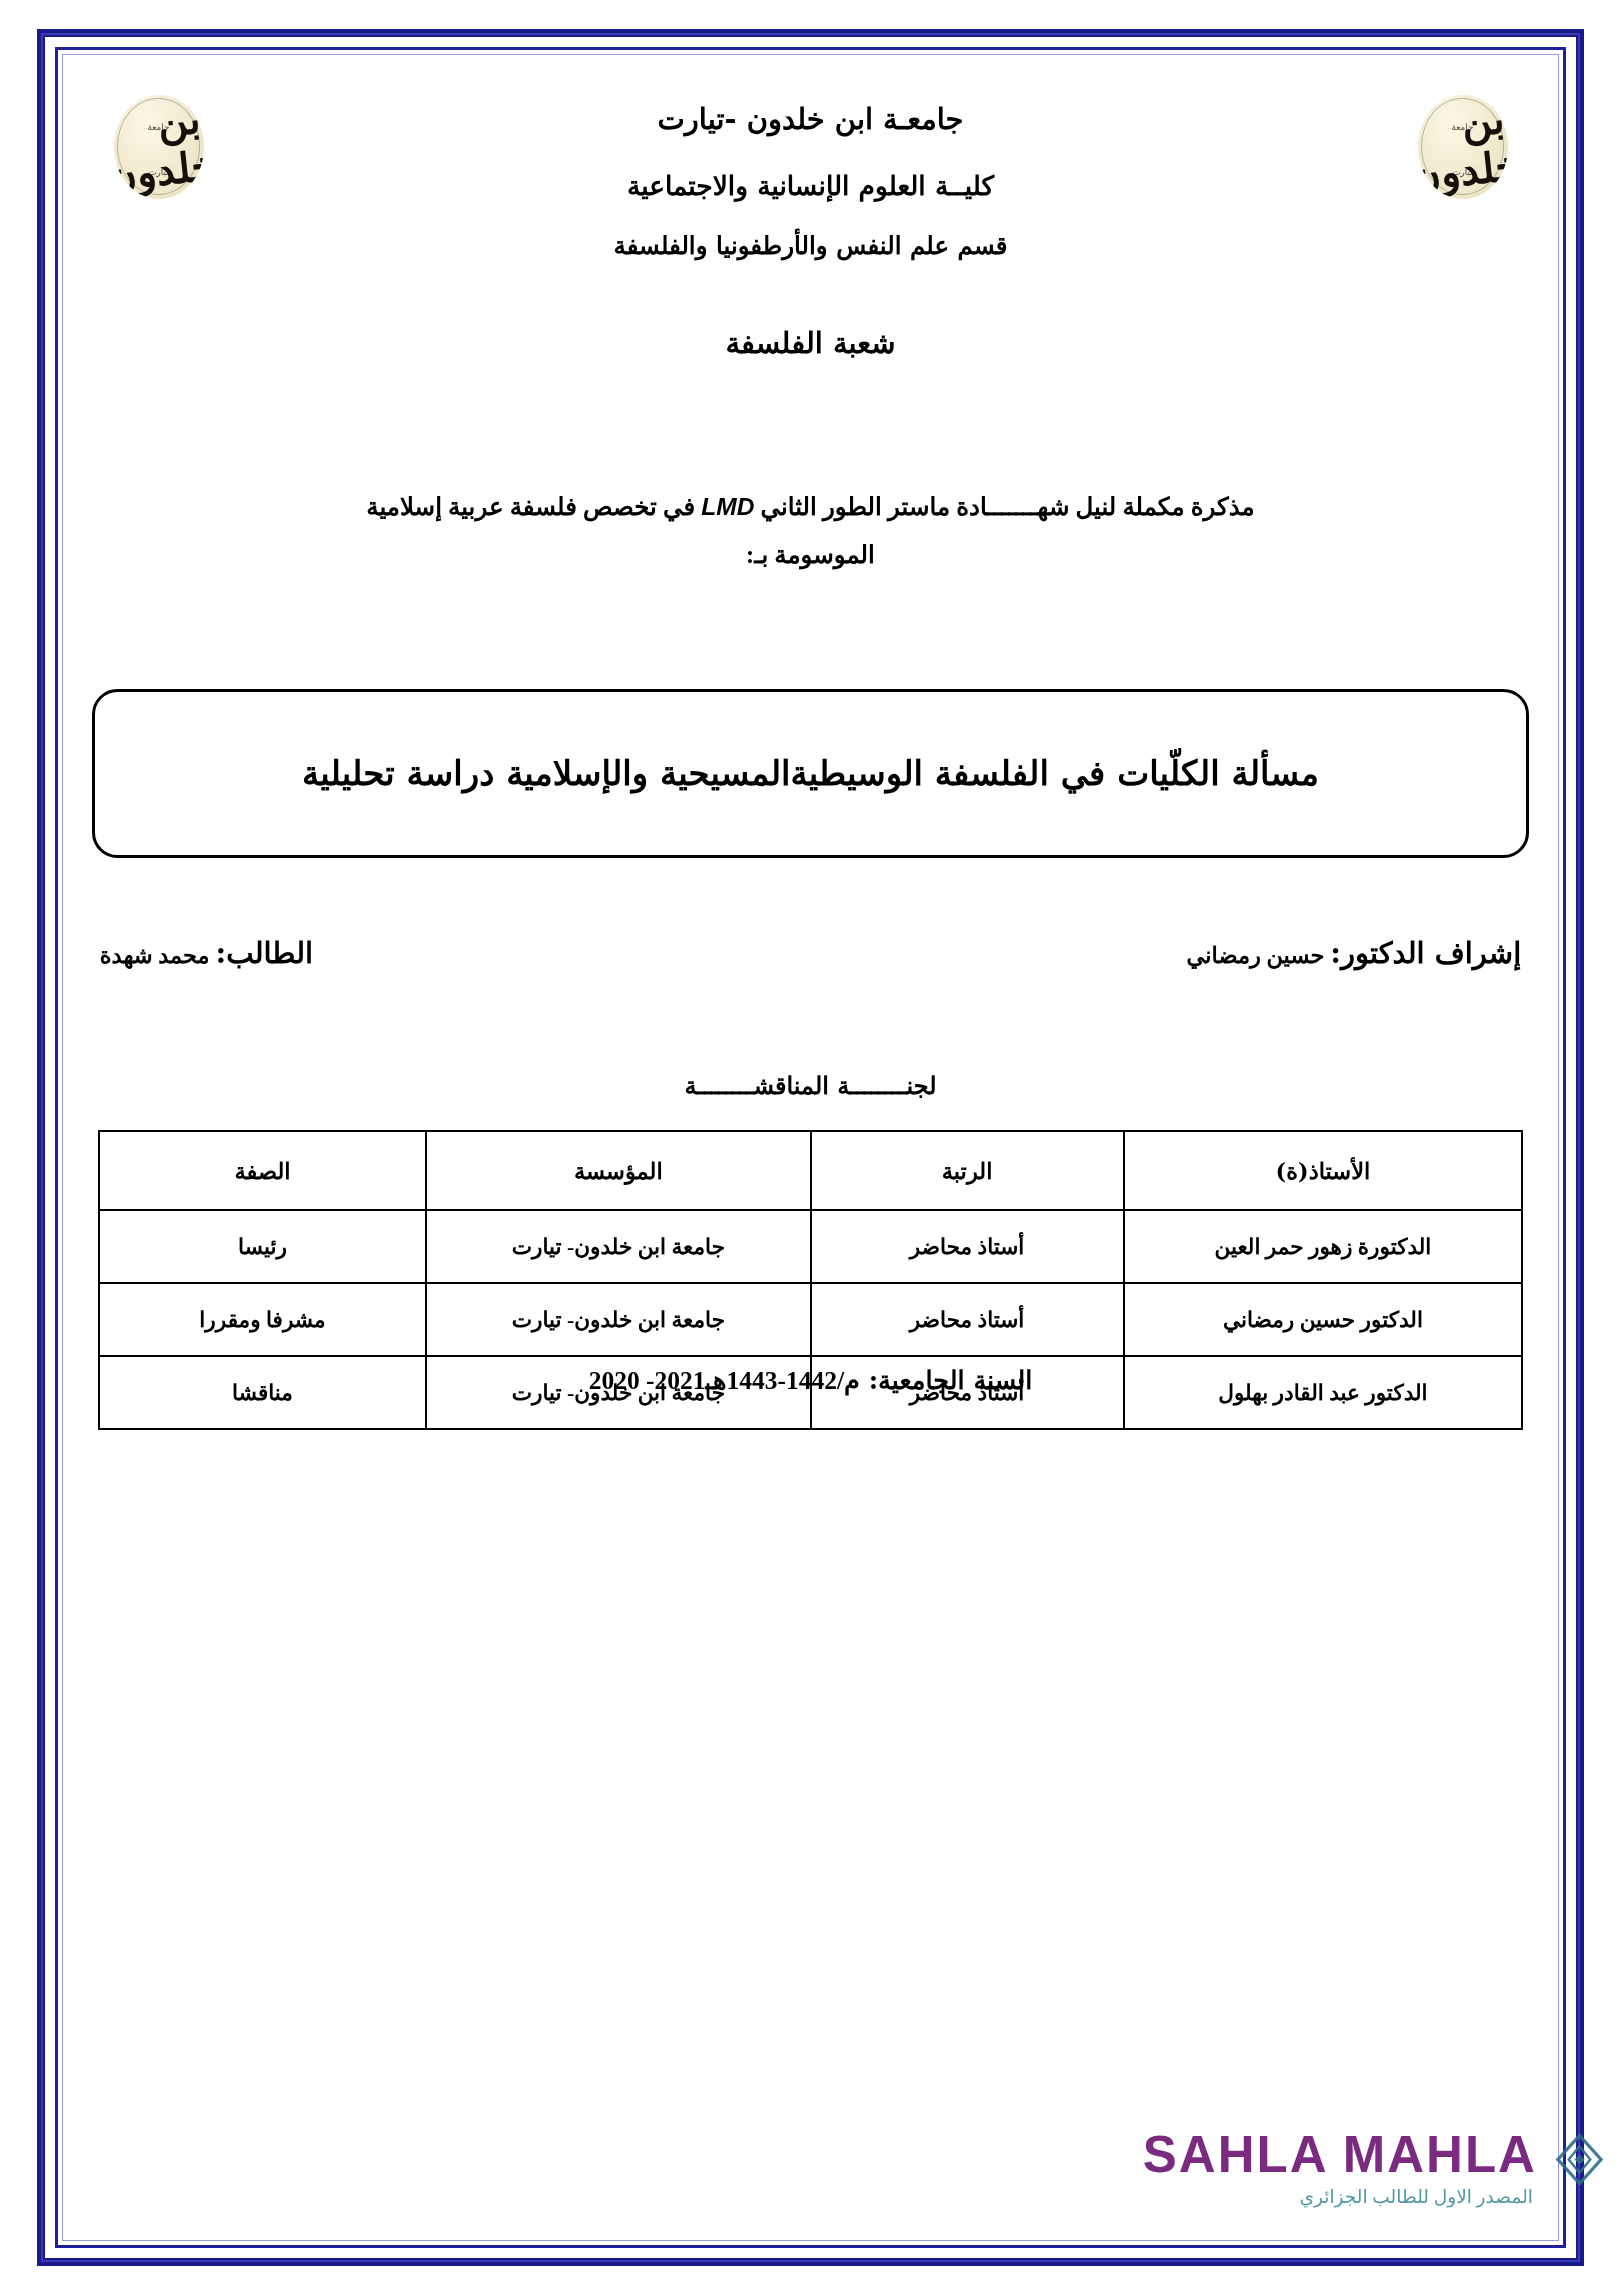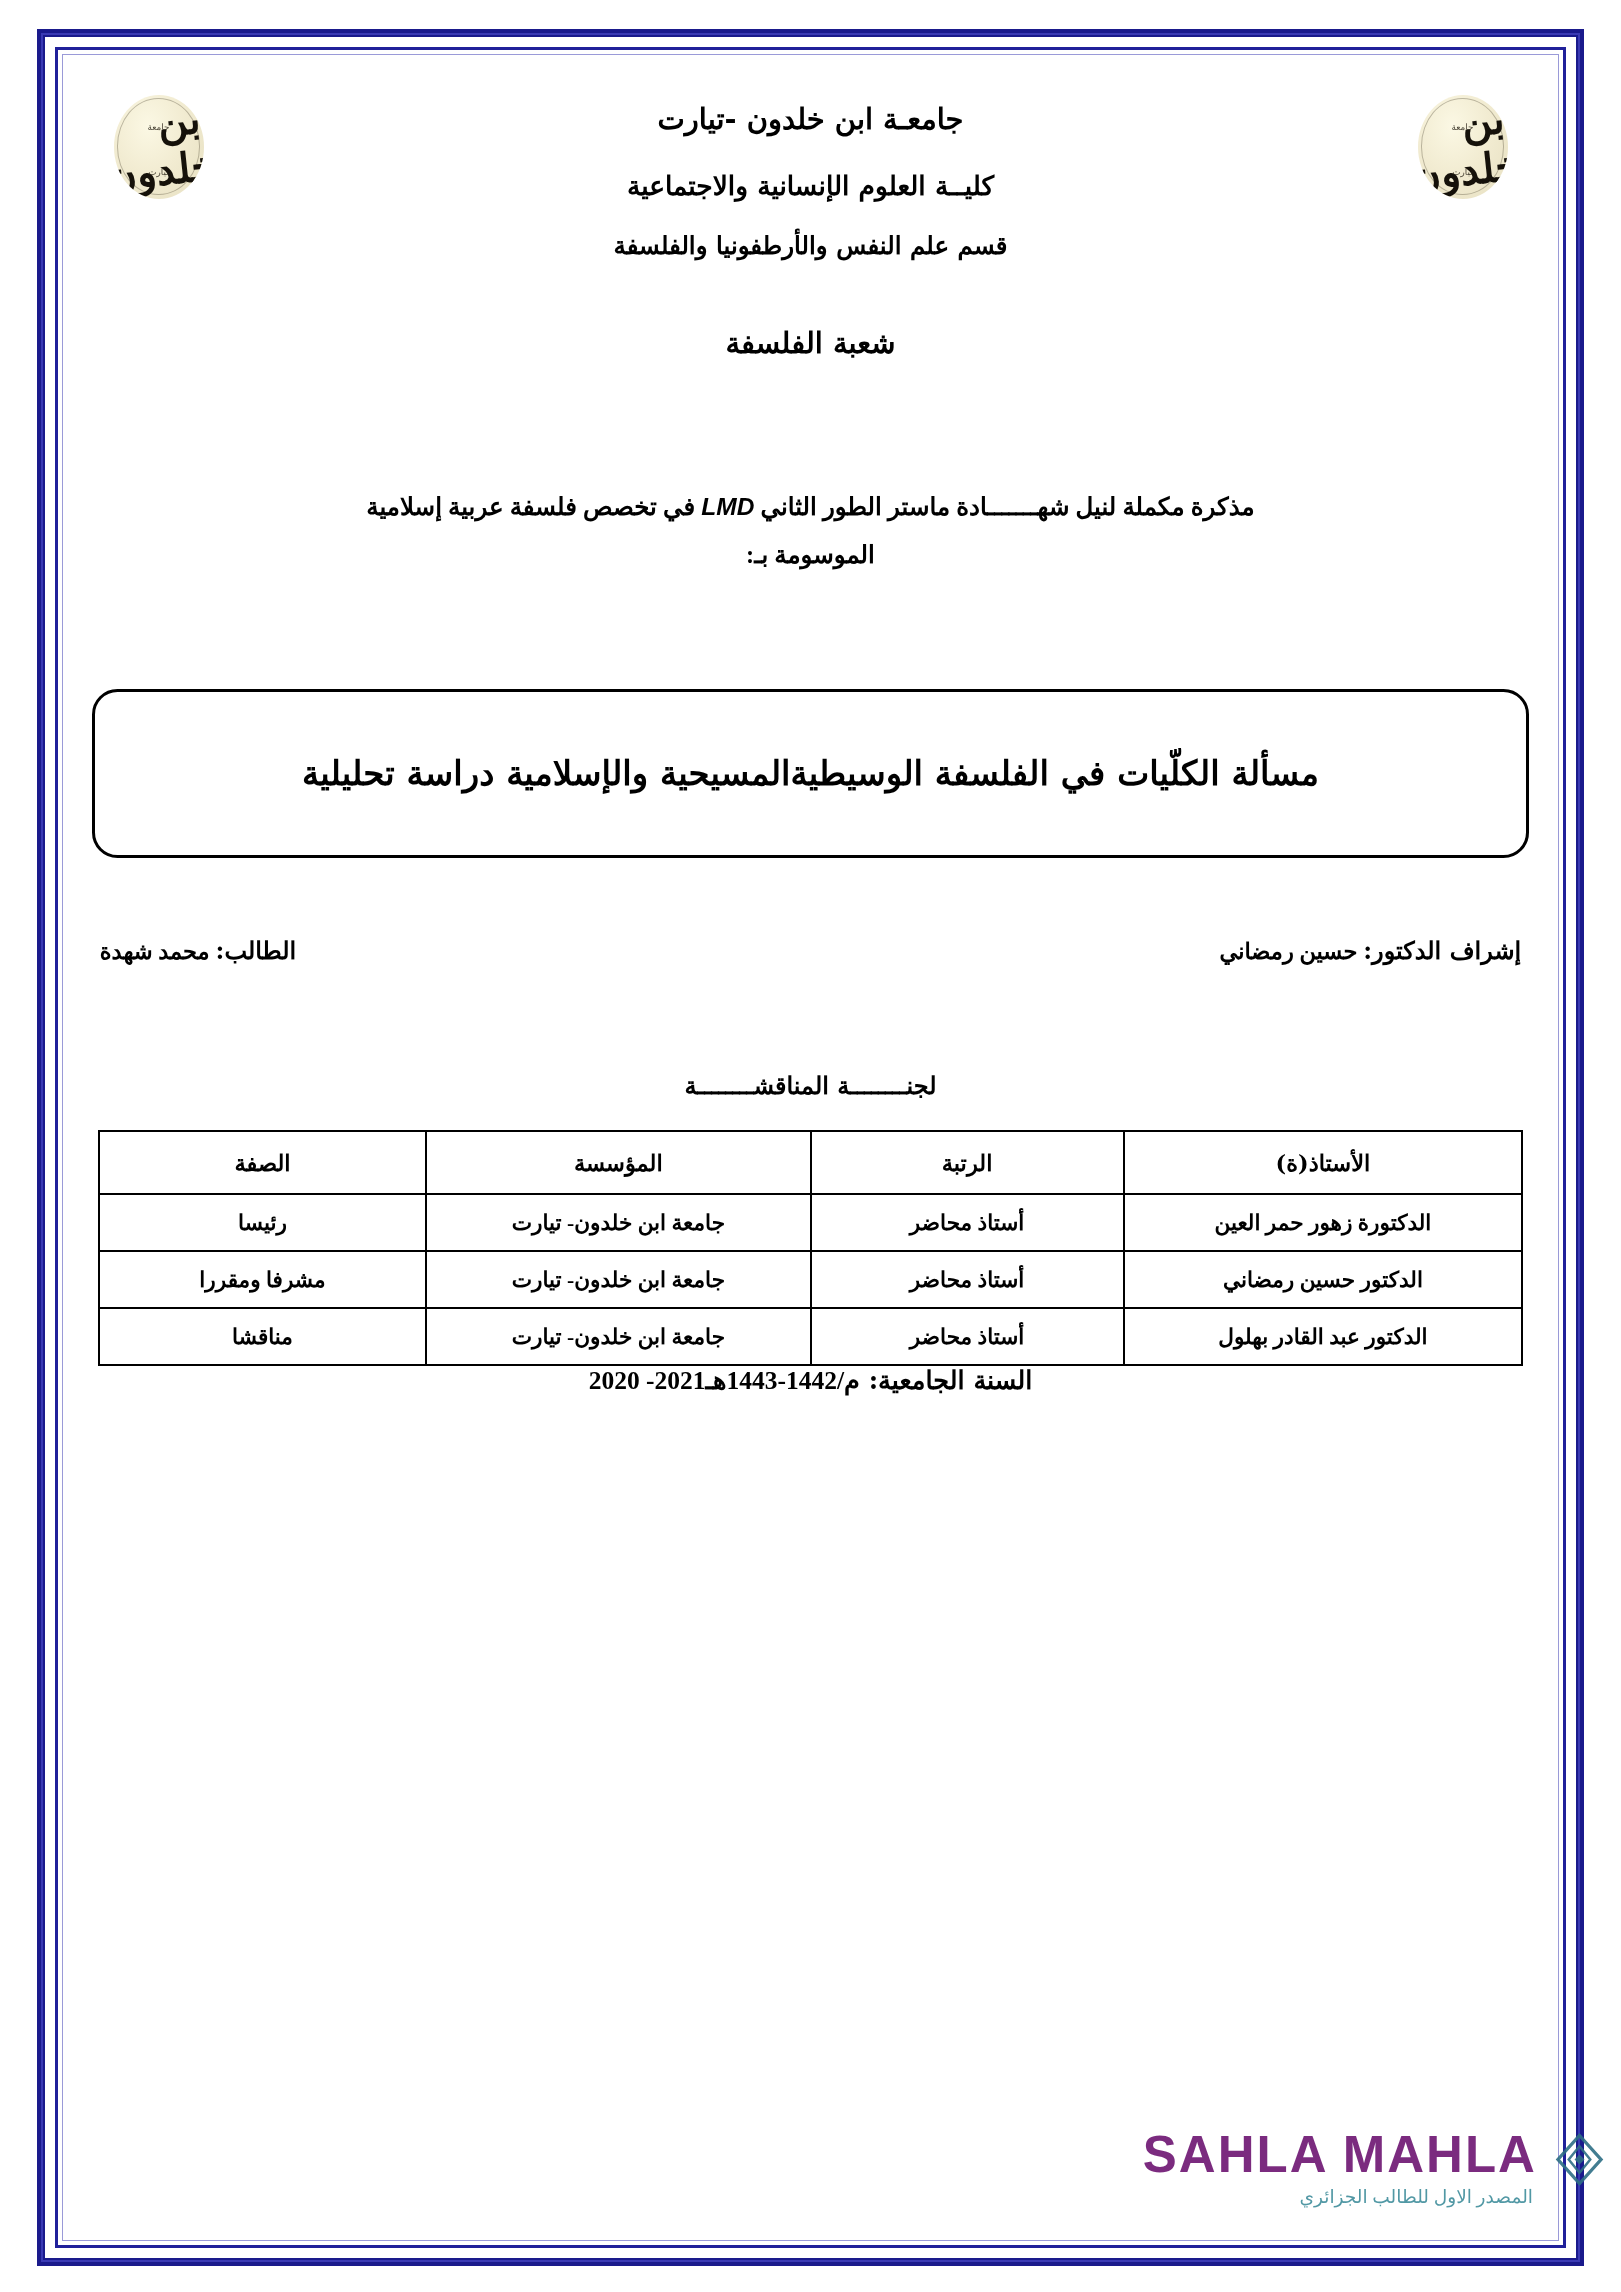--- a/index.html
+++ b/index.html
@@ -182,21 +182,21 @@
   .people {
     position: absolute;
     top: 863px;
     left: 9.8px;
     right: 9.8px;
     display: flex;
     justify-content: space-between;
     align-items: baseline;
     font-size: 23.5px;
   }
-  .people .label-dec { font-size: 24px; }
+  .people .label-dec { font-size: 29px; }
   .people .name-plain { font-size: 22.5px; }
 
   
   .jury-heading {
     position: absolute;
     top: 998px;
     left: 0; right: 0;
     text-align: center;
     font-size: 24px;
   }
@@ -211,21 +211,21 @@
   table.jury {
     width: 100%;
     border-collapse: collapse;
     table-layout: fixed;
   }
   table.jury th,
   table.jury td {
     border: 2px solid #000000;
     text-align: center;
     vertical-align: middle;
-    padding: 0;
+    padding: 8px;
     height: 55px;
   }
   table.jury th {
     font-family: "DejaVu Serif", "Liberation Serif", serif;
     font-weight: 700;
     font-size: 22.5px;
     height: 61px;
   }
   table.jury td {
     font-family: "Liberation Serif", "DejaVu Serif", serif;

